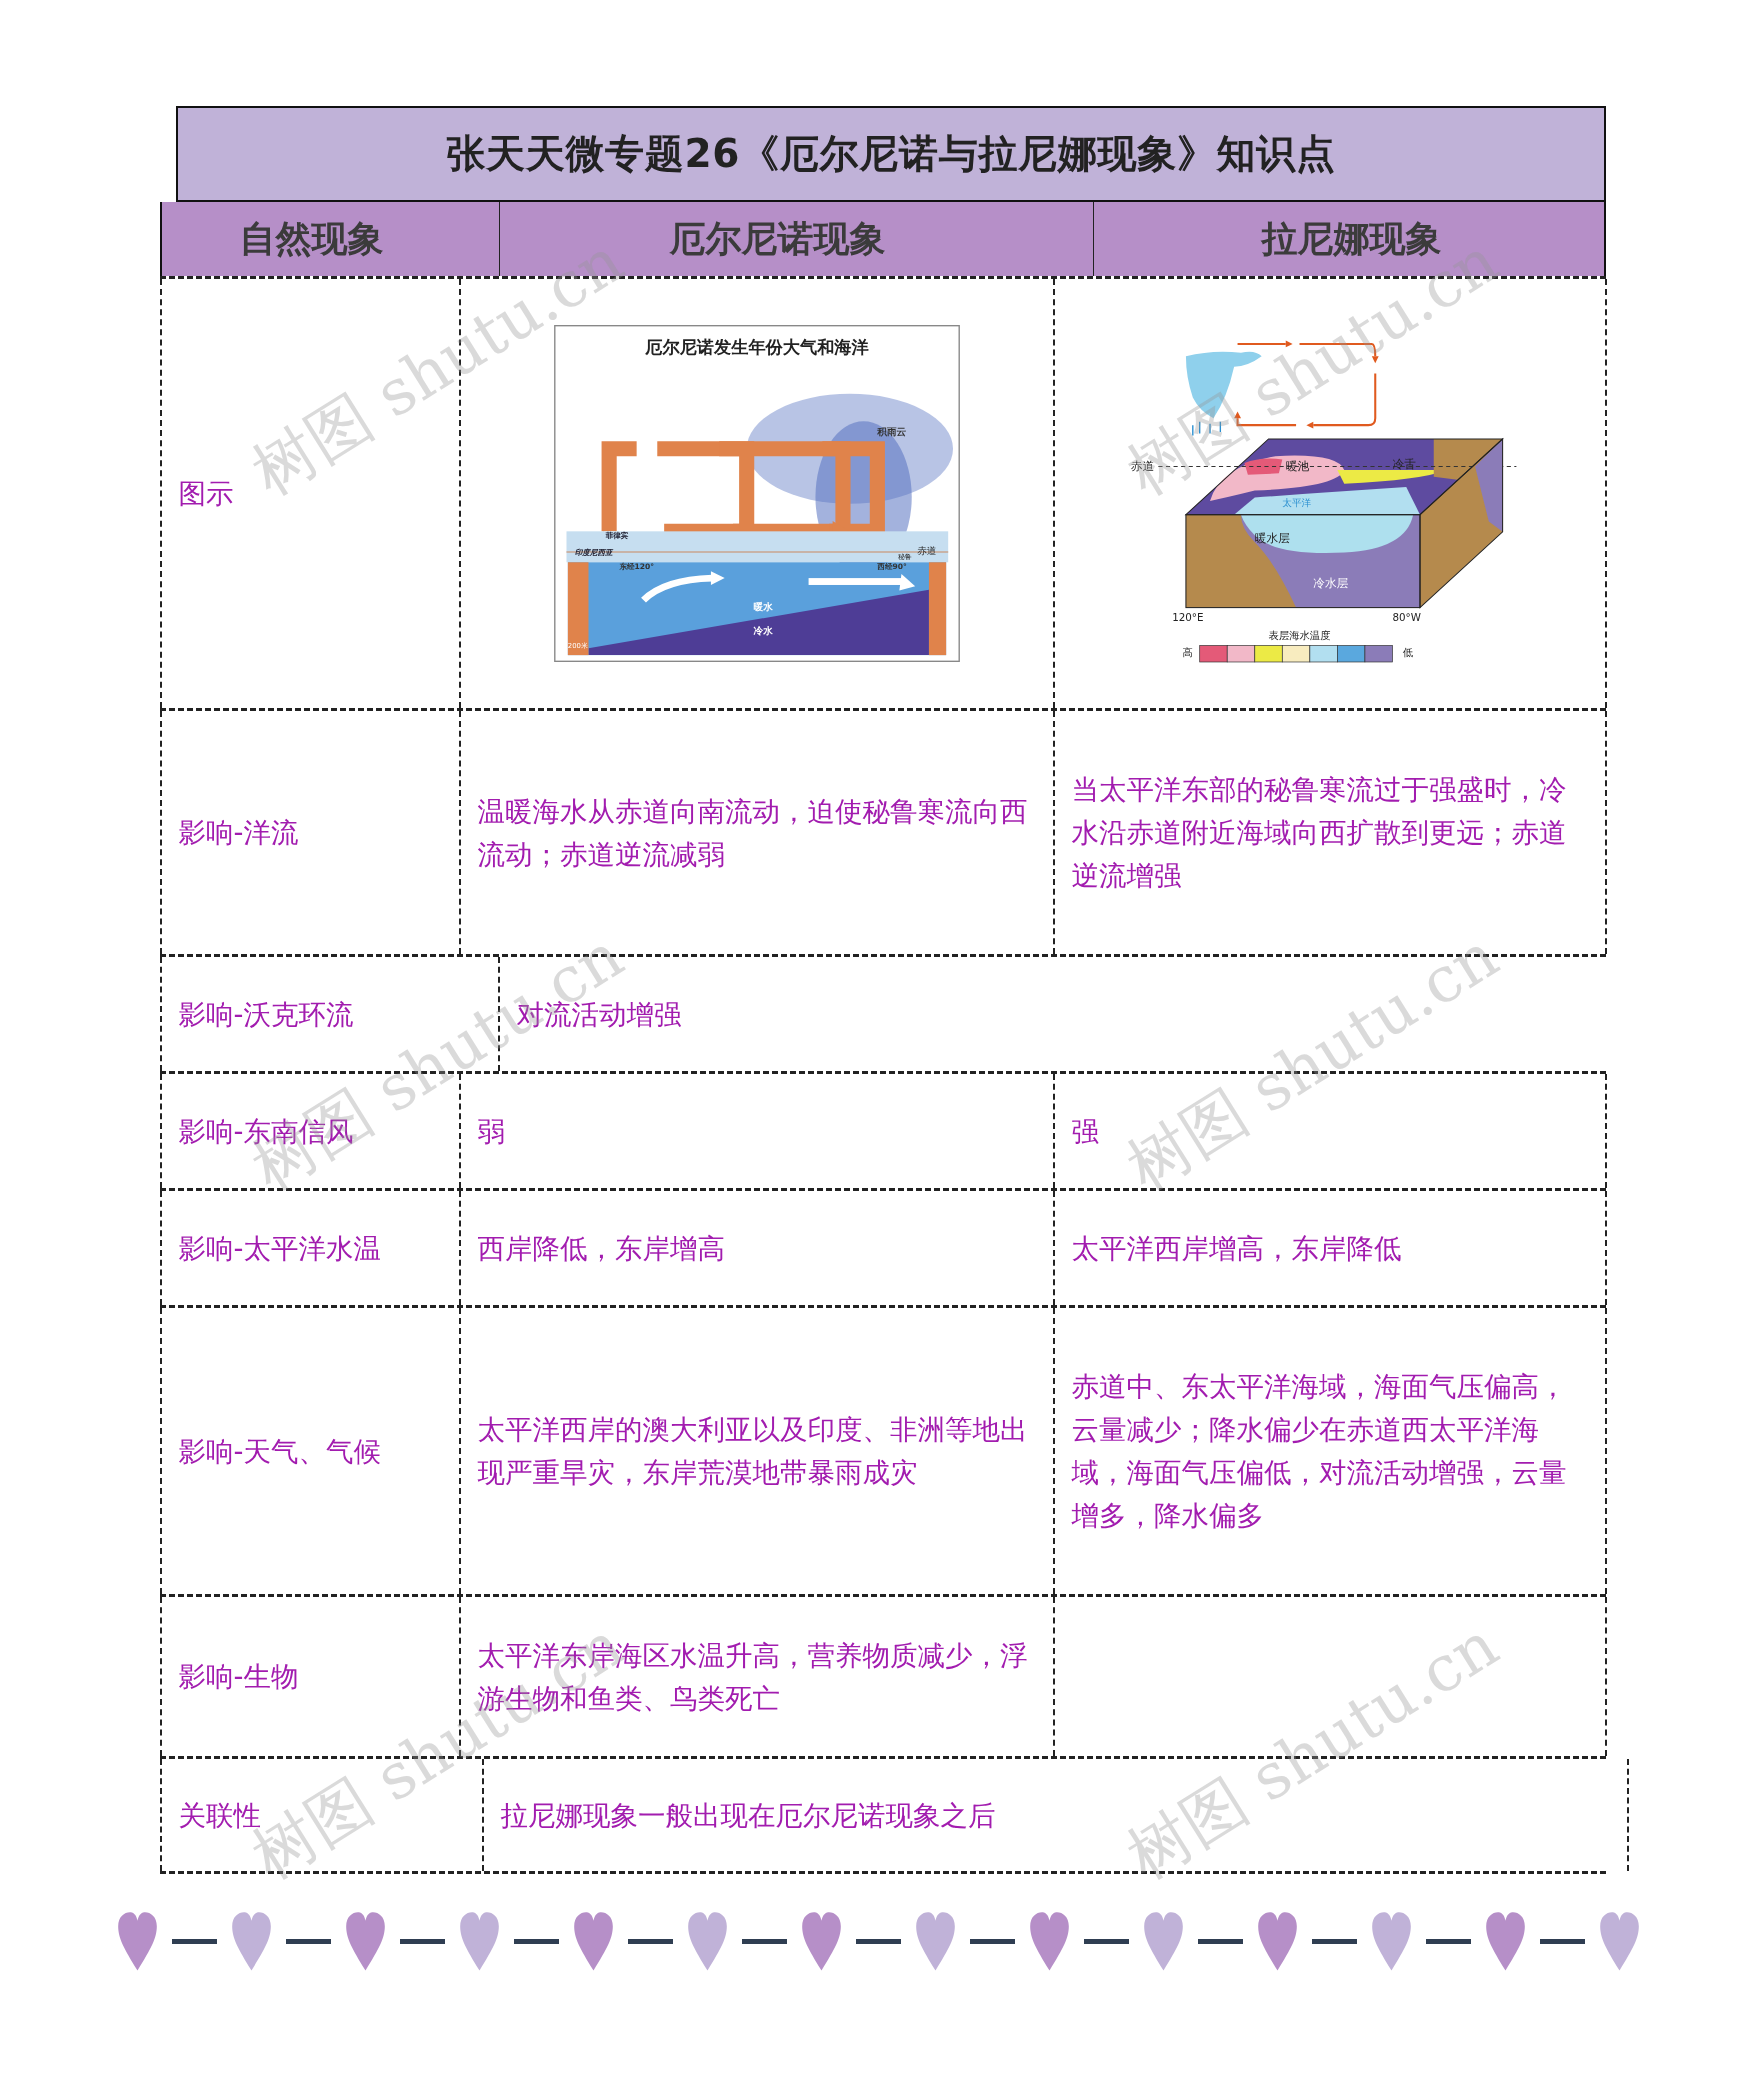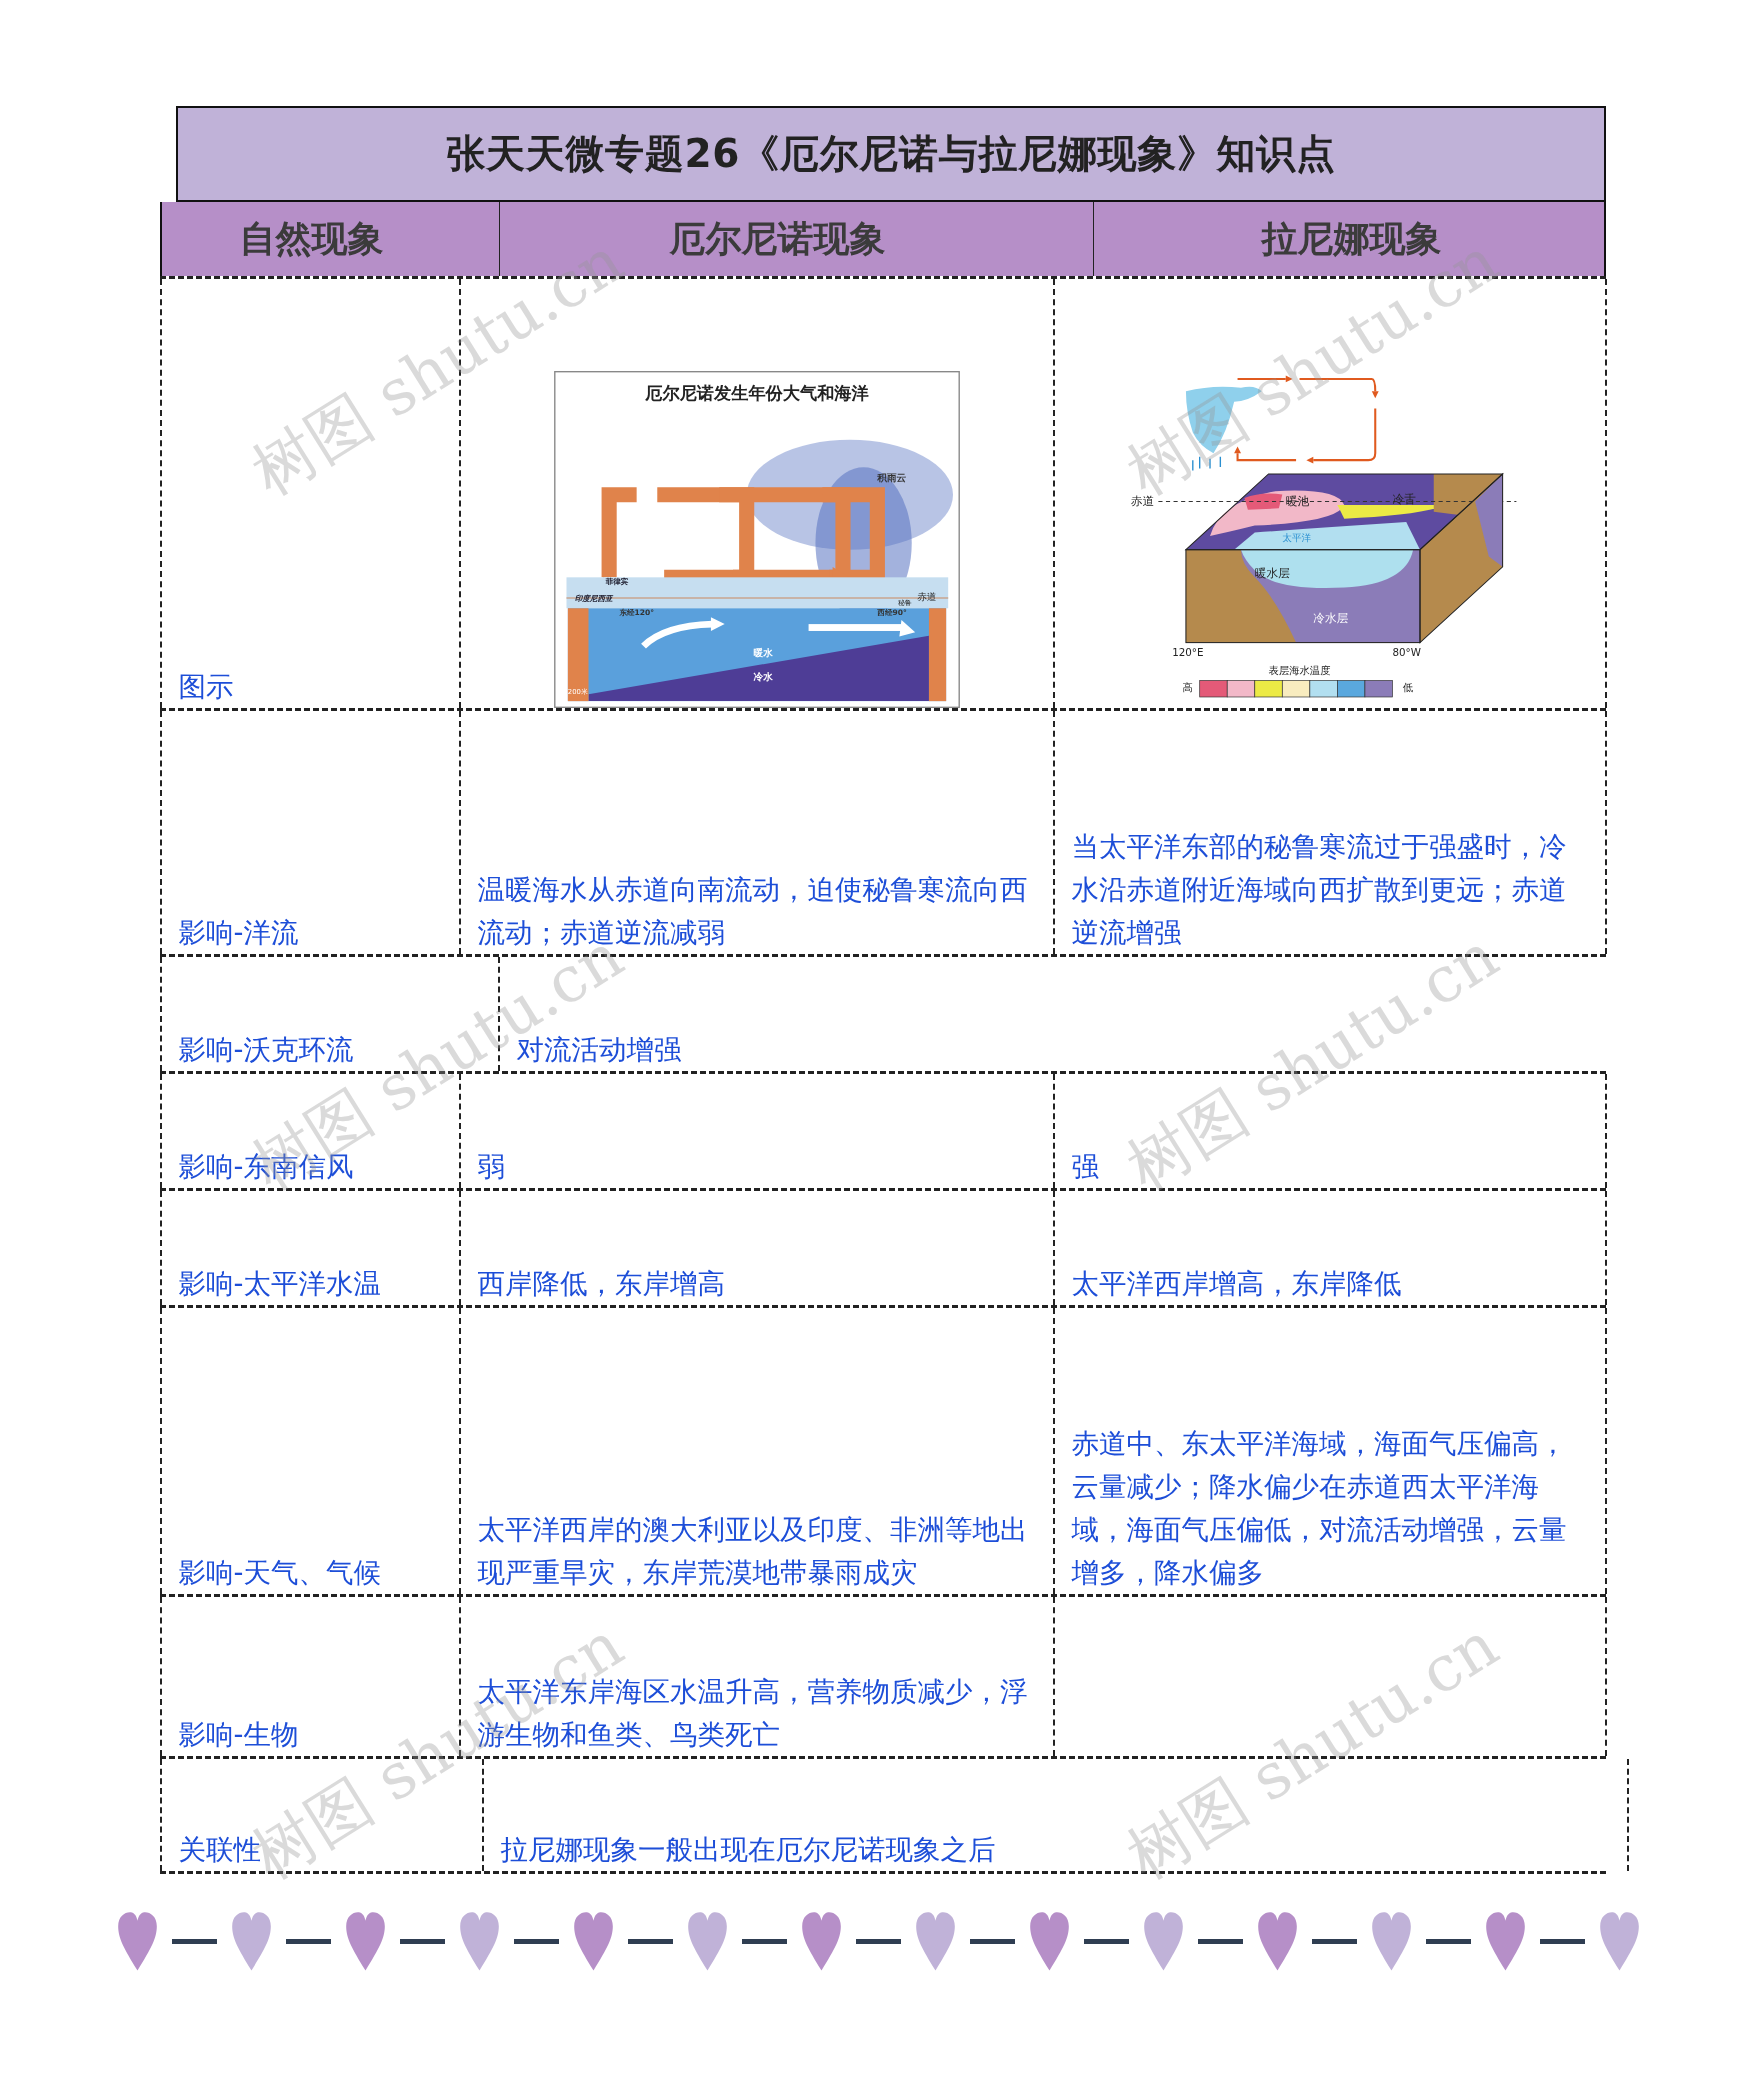--- a/index.html
+++ b/index.html
@@ -8,21 +8,21 @@
   .sheet { position:absolute; left:160px; top:106px; width:1446px; }
   .title-bar { height:96px; background:#c0b2d8; border:2.8px solid #111; box-sizing:border-box;
                display:flex; align-items:center; justify-content:center;margin-left:16px; }
   .title-bar span { font-size:39px; font-weight:bold; color:#222; letter-spacing:0.7px; }
   .header-row { display:grid; grid-template-columns:299px 594px 554px; height:74px;
                 background:#b68fc8; border-left:2.8px solid #111; border-right:2.8px solid #111; box-sizing:border-box; }
   .header-row > div { display:flex; align-items:center; justify-content:center; font-size:36px; font-weight:bold; color:#3b3b3b; }
   .header-row > div + div { border-left:1.4px solid #222;margin-left:38px; }
   .row { display:grid; grid-template-columns:299px 594px 554px; position:relative;
          border-top:3.4px dashed #222; box-sizing:border-box; }
-  .row > div { box-sizing:border-box; display:flex; align-items:flex-end; padding:0 16.5px; font-size:27.5px; line-height:43px; color:#1d4ed8; }
+  .row > div { box-sizing:border-box; display:flex; align-items:center; padding:0 16.5px; font-size:27.5px; line-height:43px; color:#a21caf; }
   .row > .c0 { border-left:2.8px dashed #222; }
   .row > .c1 { border-left:2.1px dashed #222; }
   .row > .c2 { border-left:2.1px dashed #222; border-right:2.8px dashed #222; }
   .row.merged { grid-template-columns:299px 1147px;gap:23px; }
   .row.merged > .c1 { border-right:2.8px dashed #222; }
   .last { border-bottom:3.4px dashed #222; }
   .img-cell { justify-content:center; }
   .r-img { height:432px; }
   .r-ocean { height:246px; }
   .r-walker { height:117px;gap:39px; }

